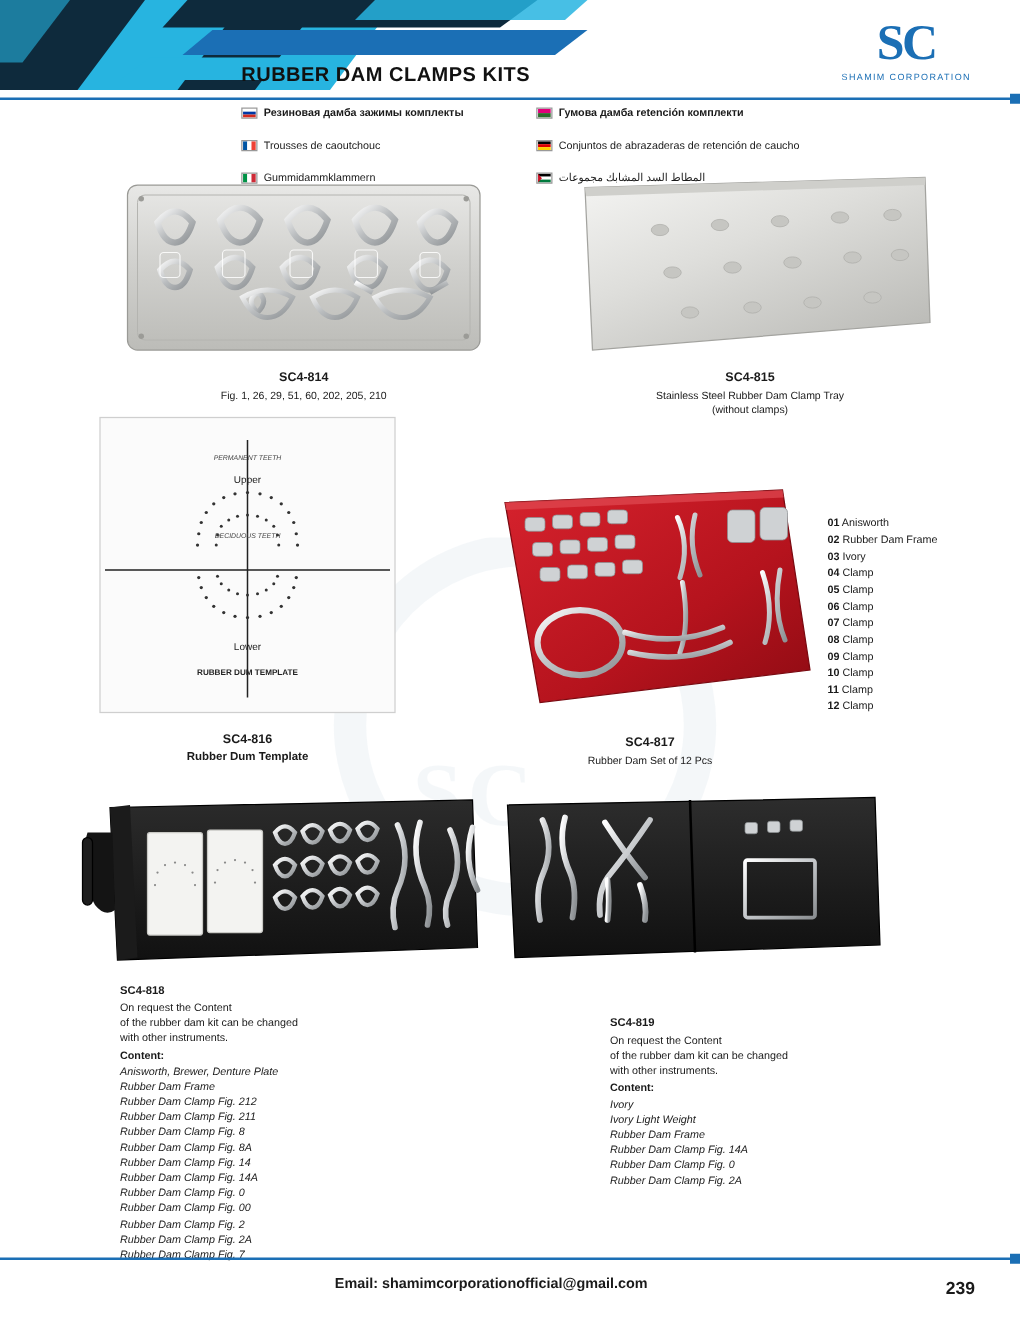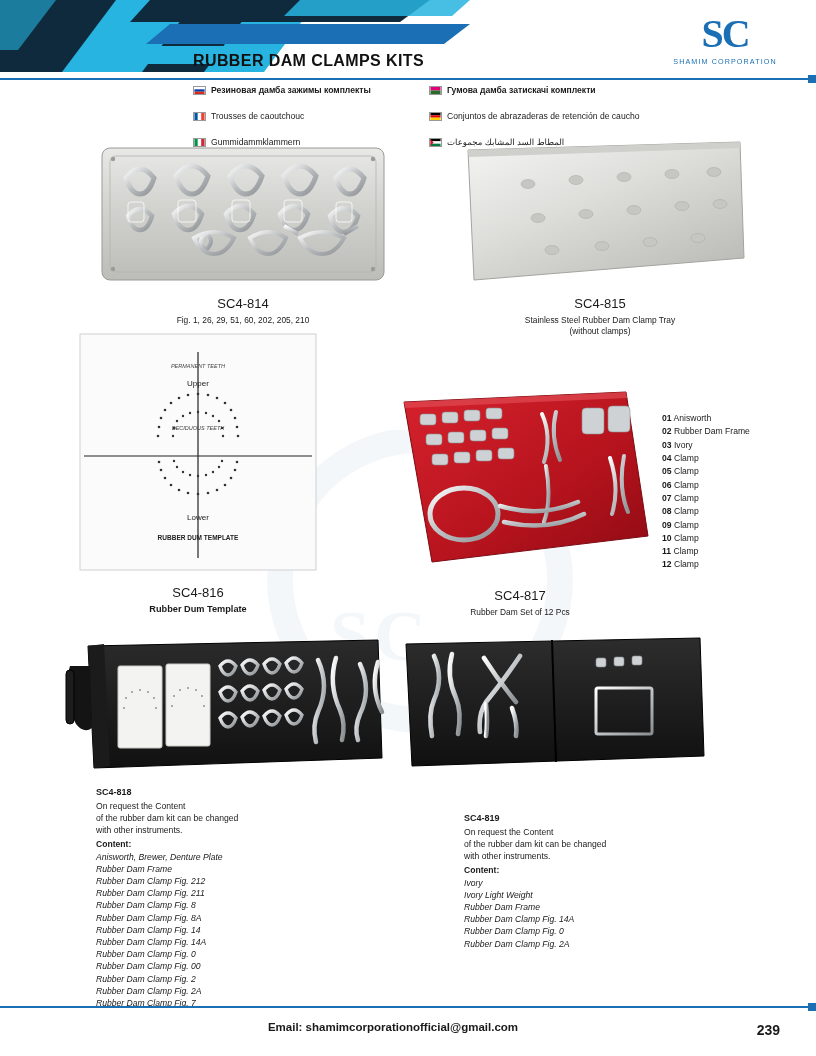--- a/index.html
+++ b/index.html
@@ -104,22 +104,22 @@
   }
 
   
   .fig { position: absolute; }
   .cap {
     text-align: center;
     font-size: 8.4px;
     line-height: 1.3;
   }
   .cap .code {
-    font-weight: normal;
-    font-size: 13px;
+    font-weight: bold;
+    font-size: 10px;
     display: block;
     margin-bottom: 2px;
   }
   .cap .desc { display: block; }
   .cap.bold-desc .desc { font-weight: bold; font-size: 9.2px; }
 
   
   .watermark {
     position: absolute;
     top: 430px;
@@ -223,21 +223,21 @@
         <rect width="13" height="3" y="6" fill="#d52b1e"></rect>
     </svg>
     <span class="tr-label bold">Резиновая дамба зажимы комплекты</span>
   </div>
 
   <div class="tr-item">
     <svg class="flag" viewBox="0 0 13 9">
       <rect width="13" height="4.5" y="0" fill="#e2007a"></rect>
         <rect width="13" height="4.5" y="4.5" fill="#2b6c2b"></rect>
     </svg>
-    <span class="tr-label bold">Гумова дамба затискачі комплекти</span>
+    <span class="tr-label bold">Гумова дамба retención комплекти</span>
   </div>
 
   <div class="tr-item">
     <svg class="flag" viewBox="0 0 13 9">
       <rect width="4.33" height="9" x="0" fill="#0055a4"></rect>
         <rect width="4.34" height="9" x="4.33" fill="#ffffff"></rect>
         <rect width="4.33" height="9" x="8.67" fill="#ef4135"></rect>
     </svg>
     <span class="tr-label">Trousses de caoutchouc</span>
   </div>
@@ -626,21 +626,21 @@
       <rect x="196" y="28" width="10" height="9" rx="2"></rect>
       <rect x="214" y="27" width="10" height="9" rx="2"></rect>
       <rect x="232" y="26" width="10" height="9" rx="2"></rect>
     </g>
     <g stroke="url(#chrome3)" fill="none" stroke-width="3">
       <rect x="196" y="58" width="56" height="46" rx="2"></rect>
       <line x1="196" y1="80" x2="252" y2="80"></line>
     </g>
   </svg>
 </div>
-<div class="content-block" style="top:812px; left:464px; width:210px;">
+<div class="content-block" style="top:812px; left:488px; width:210px;">
   <div class="code">SC4-819</div>
   <div class="lead">On request the Content</div>
   <div>of the rubber dam kit can be changed</div>
   <div>with other instruments.</div>
   <div class="content-head">Content:</div>
   <div class="items">
     <div>Ivory</div>
     <div>Ivory Light Weight</div>
     <div>Rubber Dam Frame</div>
     <div>Rubber Dam Clamp Fig. 14A</div>

